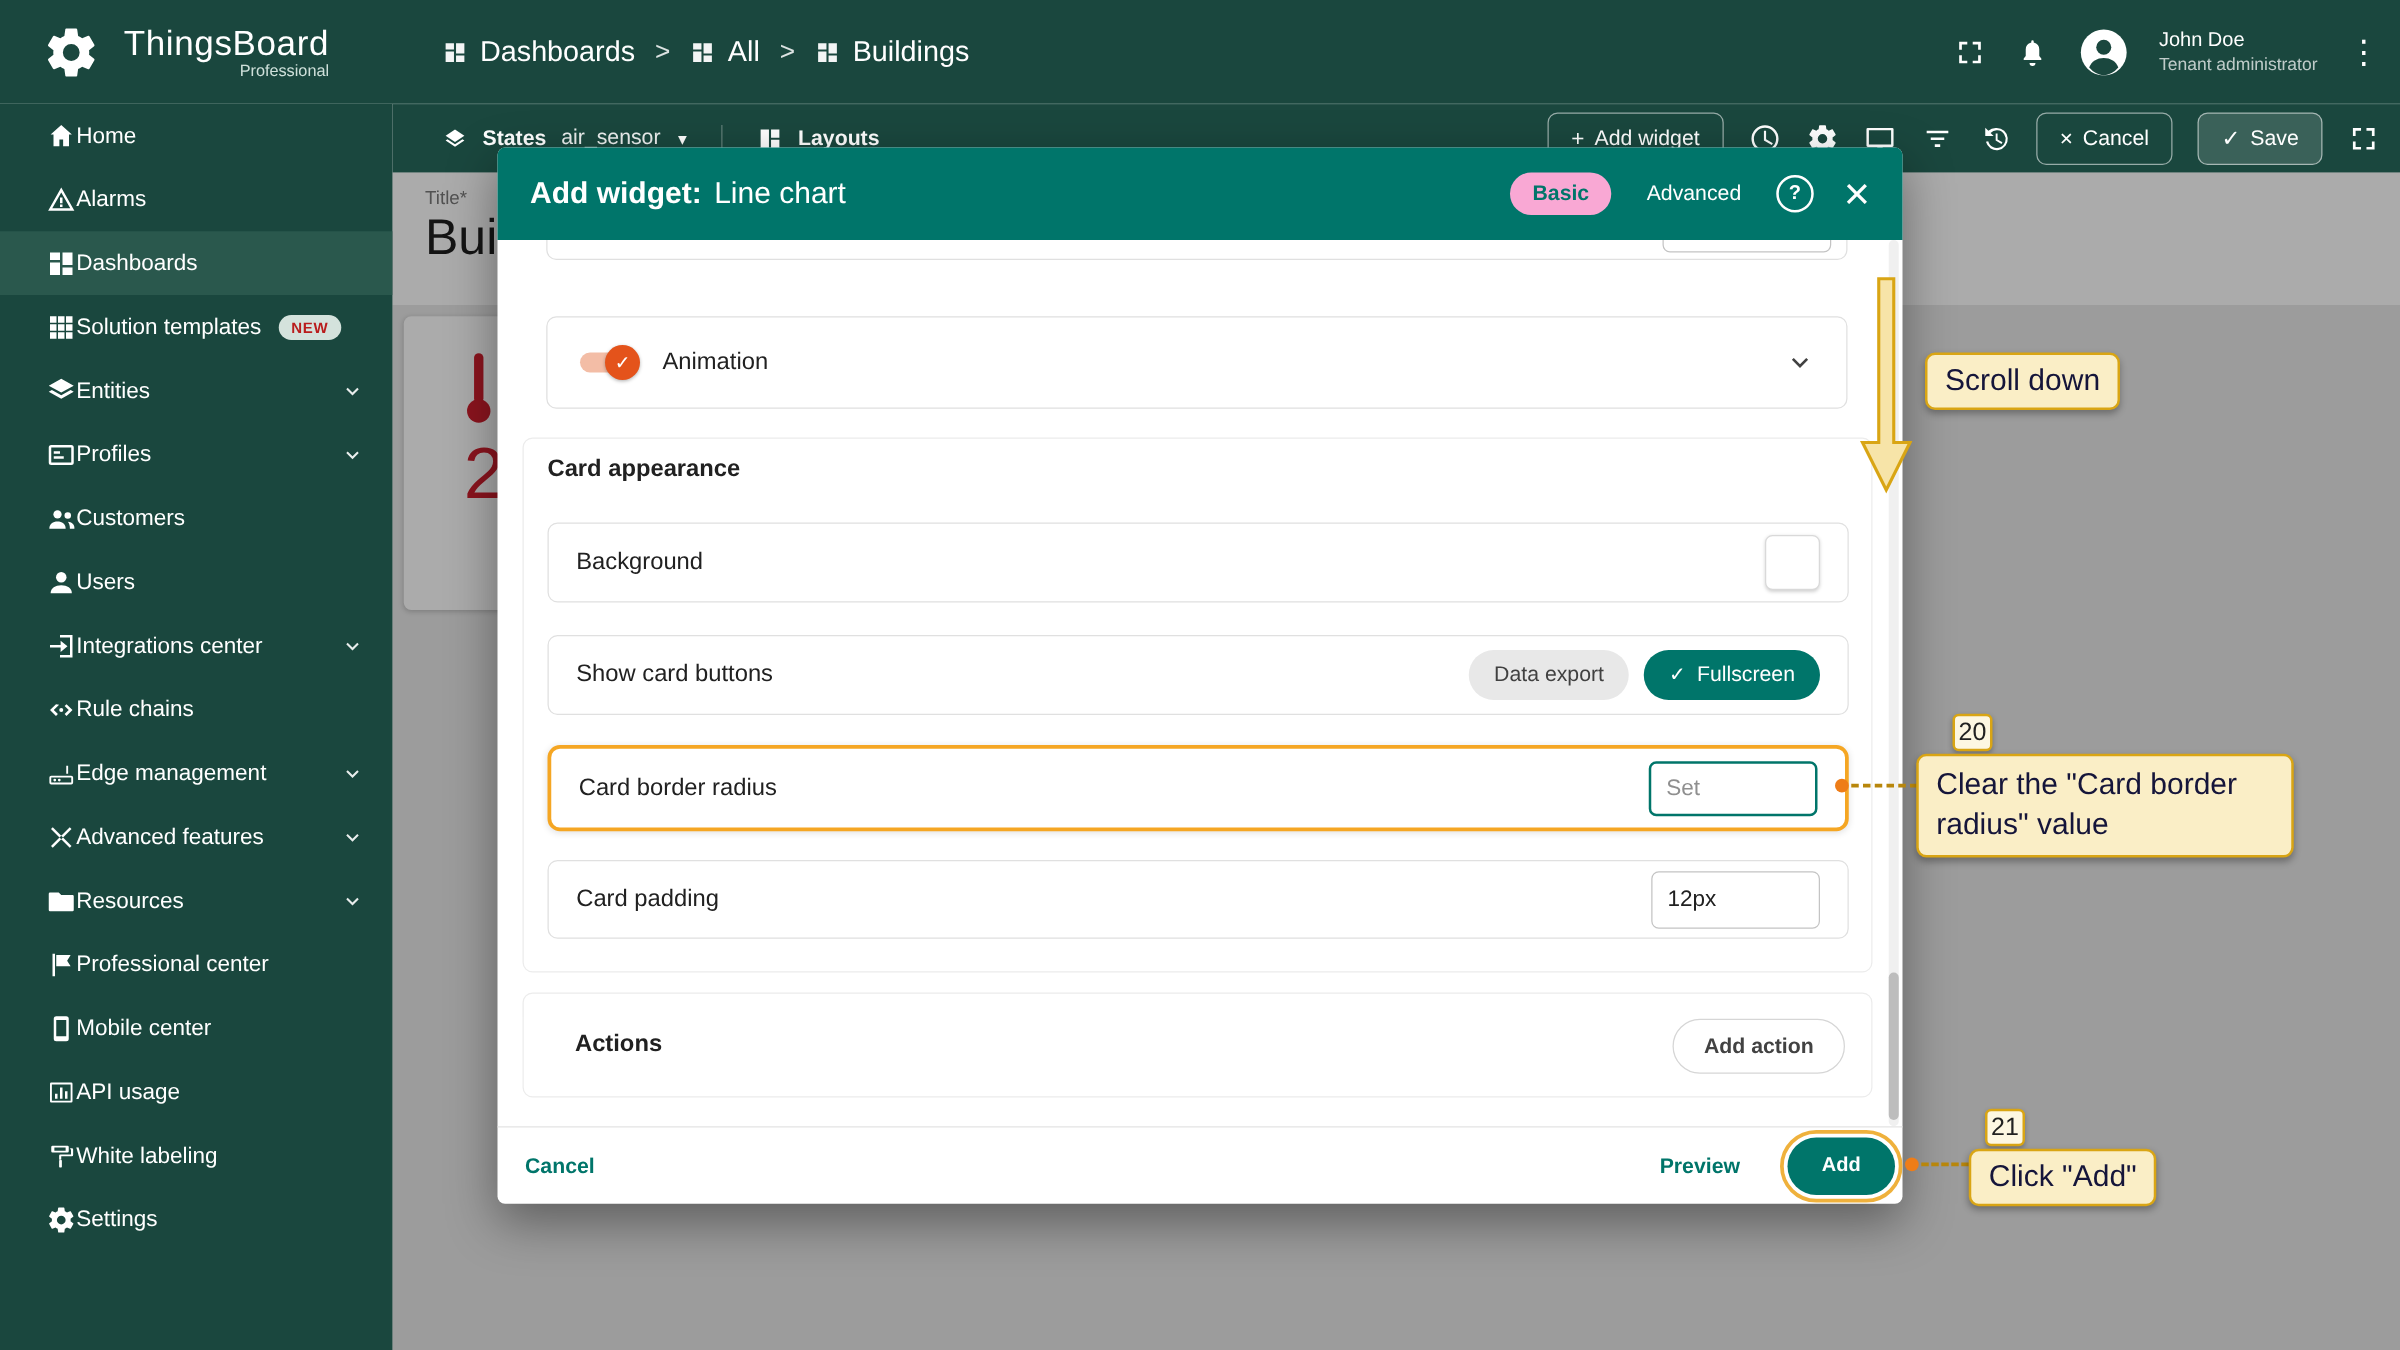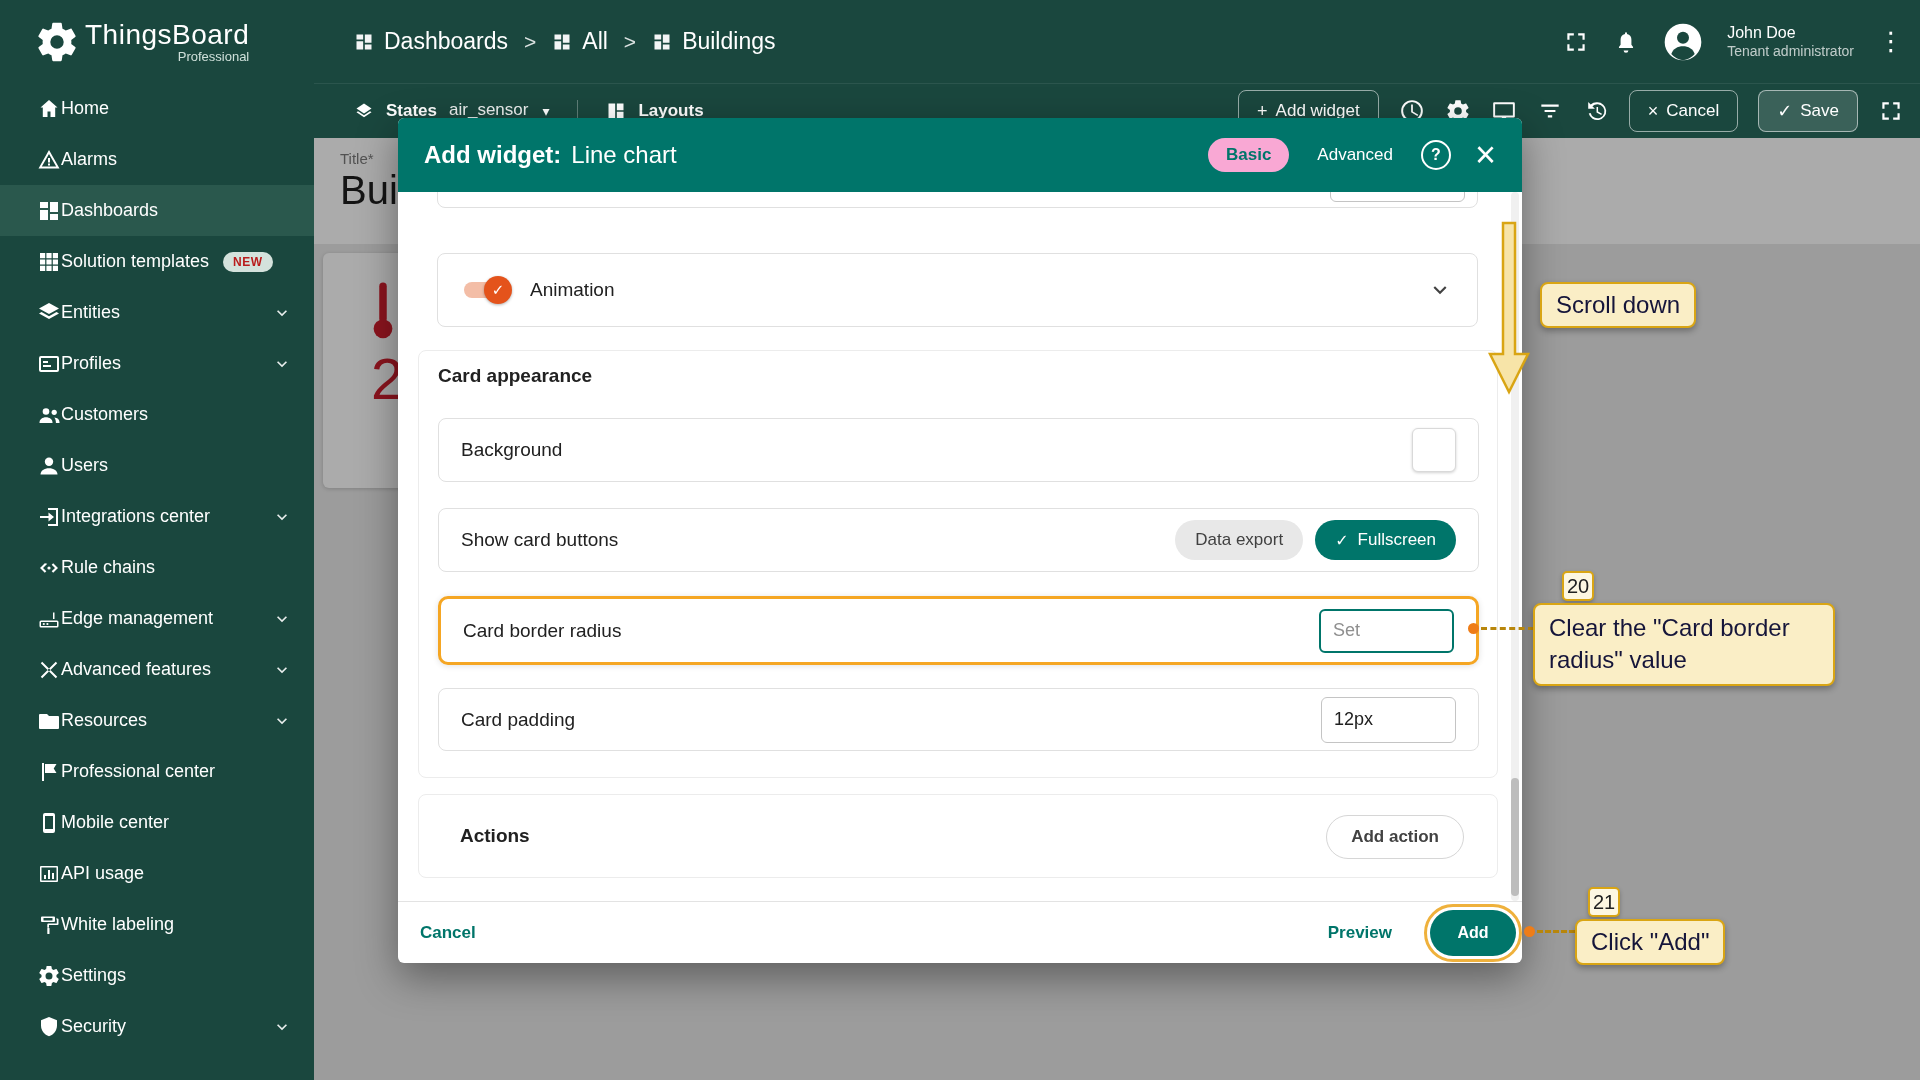--- a/index.html
+++ b/index.html
@@ -1,21 +1,21 @@
 <!DOCTYPE html>
 <html><head>
 <meta charset="utf-8">
 <style>
   * { box-sizing: border-box; margin: 0; padding: 0; }
   html,body { width:1920px; height:1080px; overflow:hidden; }
   body { font-family:"Liberation Sans","DejaVu Sans",sans-serif; background:#e9e9e9; position:relative; }
 
   
   .topbar { position:absolute; top:0; left:0; right:0; height:83px; background:#1a473e; display:flex; align-items:center; z-index:10; }
-  .logo { width:314px; display:flex; align-items:center; padding-left:34px; gap:5px; }
+  .logo { width:314px; display:flex; align-items:center; padding-left:34px; gap:19px; }
   .logo-ico { width:46px; height:46px; color:#e7efec; }
   .logo-text-main { font-size:28px; color:#fff; font-weight:400; letter-spacing:.5px; }
   .logo-text-sub { font-size:13px; color:#cfe0da; text-align:right; margin-top:-2px; }
   .crumbs { display:flex; align-items:center; gap:16px; margin-left:40px; }
   .crumb { display:flex; align-items:center; gap:10px; color:#fff; font-size:23px; font-weight:500; }
   .crumb .icon { opacity:.95; }
   .crumb-sep { color:rgba(255,255,255,.85); font-size:21px; }
   .topbar-right { margin-left:auto; display:flex; align-items:center; gap:24px; padding-right:22px; }
   .user-block { display:flex; flex-direction:column; line-height:1.25; }
   .user-name { color:#fff; font-size:16px; }
@@ -388,34 +388,20 @@
   </div>
     <div class="side-item">
     <span class="icon side-ico">
         <svg viewBox="0 0 24 24" fill="currentColor">
           <path fill-rule="evenodd" d="M19.43 12.98c.04-.32.07-.64.07-.98s-.03-.66-.07-.98l2.11-1.65c.19-.15.24-.42.12-.64l-2-3.46c-.12-.22-.39-.3-.61-.22l-2.49 1a7.3 7.3 0 0 0-1.69-.98l-.38-2.65A.49.49 0 0 0 14 2h-4c-.25 0-.46.18-.49.42l-.38 2.65c-.61.25-1.17.59-1.69.98l-2.49-1c-.23-.09-.49 0-.61.22l-2 3.46c-.13.22-.07.49.12.64l2.11 1.65c-.04.32-.07.65-.07.98s.03.66.07.98l-2.11 1.65c-.19.15-.24.42-.12.64l2 3.46c.12.22.39.3.61.22l2.49-1c.52.4 1.08.73 1.69.98l.38 2.65c.03.24.24.42.49.42h4c.25 0 .46-.18.49-.42l.38-2.65c.61-.25 1.17-.59 1.69-.98l2.49 1c.23.09.49 0 .61-.22l2-3.46c.12-.22.07-.49-.12-.64l-2.11-1.65zM12 15.5a3.5 3.5 0 1 1 0-7 3.5 3.5 0 0 1 0 7z"></path>
         </svg>
       </span>
     <span class="side-label">Settings</span>
 
   </div>
-    <div class="side-item">
-    <span class="icon side-ico">
-        <svg viewBox="0 0 24 24" fill="currentColor">
-          <path d="M12 2l8 3.2v5.3c0 4.9-3.4 9.4-8 10.7-4.6-1.3-8-5.8-8-10.7V5.2z"></path>
-        </svg>
-      </span>
-    <span class="side-label">Security</span>
-
-    <span class="icon side-chev" style="">
-        <svg viewBox="0 0 24 24" fill="currentColor">
-          <path d="M7.4 8.6 12 13.2l4.6-4.6 1.4 1.4-6 6-6-6z"></path>
-        </svg>
-      </span>
-  </div>
   </div>
 
 <div class="toolbar">
   <div class="tb-left">
     <span class="icon i22 i20">
         <svg viewBox="0 0 24 24" fill="currentColor">
           <path d="M12 3 21 9l-9 6-9-6z"></path>
           <path d="M12 17.2 4.8 12.4 3 13.6l9 6 9-6-1.8-1.2z"></path>
         </svg>
       </span>
@@ -559,21 +545,21 @@
       <div class="in-row r-pad">
         <span class="row-label">Card padding</span>
         <span class="row-right">
           <input class="fld fld-plain" value="12px" style="">
         </span>
       </div>
     </div>
 
     <div class="group-panel panel-actions">
       <div class="panel-heading" style="top:30px;left:41px;">Actions</div>
-      <button class="btn-stroke" style="position:absolute;right:33px;top:20px;">Add action</button>
+      <button class="btn-stroke" style="position:absolute;right:21px;top:20px;">Add action</button>
     </div>
   </div>
 
   <div class="modal-scroll"></div>
   <div class="modal-thumb"></div>
 
   <div class="modal-footer">
     <span class="link cancel">Cancel</span>
     <span class="link preview">Preview</span>
     <button class="btn-add">Add</button>

